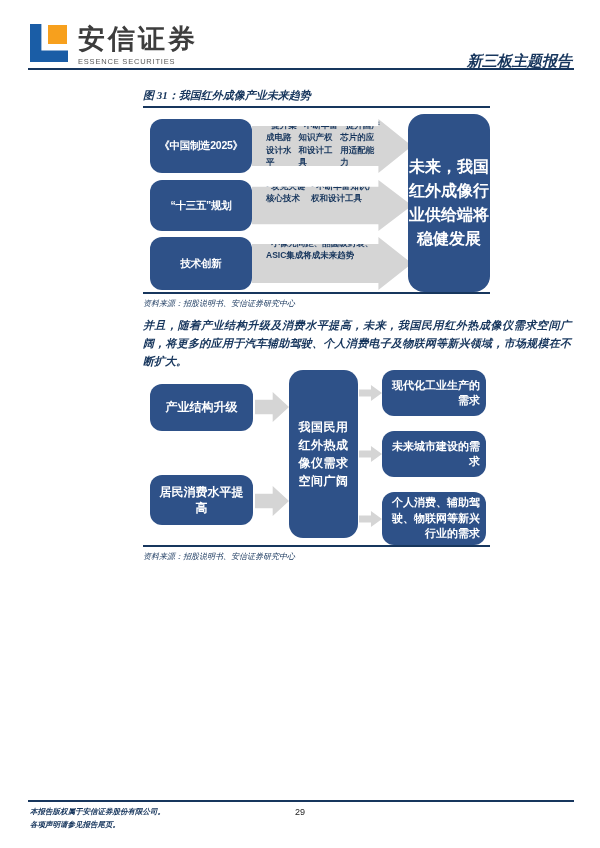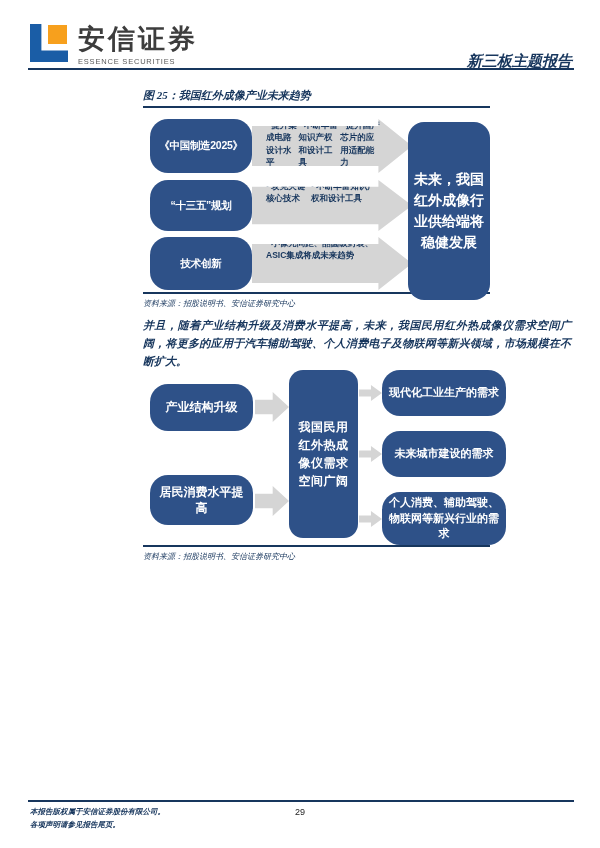--- a/index.html
+++ b/index.html
@@ -15,59 +15,59 @@
   .brand-cn { font-size:27px; font-weight:bold; color:#3d3d3d; letter-spacing:3px; line-height:1.1; }
   .brand-en { font-size:7.5px; color:#5a5a5a; letter-spacing:0.8px; margin-top:2px; }
   .report-type { position:absolute; right:28px; top:52px; font-family:"Liberation Serif", serif; font-style:italic; font-weight:bold; font-size:15px; color:#17365D; }
   .header-rule { position:absolute; left:28px; right:26px; top:68px; height:2px; background:#17365D; }
 
   
   .fig { position:absolute; left:143px; width:347px; }
   .fig-title { font-family:"Liberation Serif", serif; font-style:italic; font-weight:bold; font-size:11px; color:#17365D; padding-bottom:3px; border-bottom:2.5px solid #17365D; }
   .fig-rule { height:2px; background:#17365D; }
   .source { font-family:"Liberation Serif", serif; font-style:italic; font-size:8px; color:#17365D; margin-top:4px; }
-  .box-blue { position:absolute; background:#2E5188; color:#ffffff; border-radius:18px; display:flex; align-items:center; justify-content:center; text-align:center; font-weight:bold; }
+  .box-blue { position:absolute; background:#2E5188; color:#ffffff; border-radius:12px; display:flex; align-items:center; justify-content:center; text-align:center; font-weight:bold; }
 
   
   .fig31 { top:88px; }
   .diagram31 { position:relative; height:180px; margin-top:4px; }
   .lbl31 { left:7px; width:102px; font-size:10.5px; white-space:nowrap; letter-spacing:-0.3px; }
   .lbl31.r1 { top:7px;  height:54px; }
   .lbl31.r2 { top:68px; height:51px; }
   .lbl31.r3 { top:125px; height:53px; }
   .arrow31 { position:absolute; left:109px; width:160px; background:#D5D5D5;
              clip-path:polygon(0 13%, 79% 13%, 79% 0, 100% 50%, 79% 100%, 79% 87%, 0 87%);
              display:flex; flex-direction:row; justify-content:center; padding:0 30px 0 14px; }
   .arrow31.r1 { top:7px;  height:54px; }
   .arrow31.r2 { top:68px; height:51px; }
   .arrow31.r3 { top:125px; height:53px; }
   .bullet { font-size:8.5px; font-weight:bold; color:#17365D; line-height:1.45; text-align:left; }
   .bullet::before { content:"• "; }
-  .concl31 { top:2px; height:178px; left:265px; width:82px; border-radius:16px; font-size:14px; line-height:1.5; z-index:2;margin-top:8px; }
+  .concl31 { top:2px; height:178px; left:265px; width:82px; border-radius:16px; font-size:16px; line-height:1.5; z-index:2; }
 
   
   .para { position:absolute; left:143px; top:316px; width:428px; font-family:"Liberation Serif", serif; font-style:italic; font-weight:600; font-size:11px; color:#17365D; line-height:1.65; text-align:justify; }
 
   
   .fig32 { top:366px; }
   .diagram32 { position:relative; height:175px; margin-top:4px; }
   .drv { left:7px; width:103px; font-size:12px; line-height:1.35; padding:2px 4px; }
   .drv.d1 { top:14px;  height:47px; }
   .drv.d2 { top:105px; height:50px; }
   .arrow-big { position:absolute; left:112px; width:34px; height:30px; background:#D5D5D5;
                clip-path:polygon(0 26%, 52% 26%, 52% 0, 100% 50%, 52% 100%, 52% 74%, 0 74%); }
   .arrow-big.a1 { top:22px; }
   .arrow-big.a2 { top:116px; }
   .center32 { left:146px; top:0; width:69px; height:168px; border-radius:14px; font-size:12px; line-height:1.5; letter-spacing:0.5px; padding:6px; }
   .arrow-sm { position:absolute; left:216px; width:23px; height:16px; background:#D5D5D5;
               clip-path:polygon(0 28%, 52% 28%, 52% 0, 100% 50%, 52% 100%, 52% 72%, 0 72%); }
   .arrow-sm.a1 { top:15px; }
   .arrow-sm.a2 { top:76px; }
   .arrow-sm.a3 { top:141px; }
-  .dem { left:239px; width:124px; font-size:11px; line-height:1.4; padding:3px 6px; }
+  .dem { left:239px; width:104px; font-size:11px; line-height:1.4; padding:3px 6px;text-align:right; }
   .dem.d1 { top:0;     height:46px; }
   .dem.d2 { top:61px;  height:46px; }
   .dem.d3 { top:122px; height:53px; }
 
   
   .footer-rule { position:absolute; left:28px; right:26px; top:800px; height:1.5px; background:#17365D; }
   .footer-left { position:absolute; left:30px; top:806px; font-family:"Liberation Serif", serif; font-style:italic; font-weight:bold; font-size:7.5px; color:#17365D; line-height:1.7; }
   .page-num { position:absolute; left:0; top:807px; width:600px; text-align:center; font-size:9px; color:#222222; }
 </style>
 </head>
@@ -80,21 +80,21 @@
     <div class="logo-sq"></div>
   </div>
   <div class="brand">
     <div class="brand-cn">安信证券</div>
     <div class="brand-en">ESSENCE SECURITIES</div>
   </div>
   <div class="report-type">新三板主题报告</div>
   <div class="header-rule"></div>
 
   <div class="fig fig31">
-    <div class="fig-title">图 25：我国红外成像产业未来趋势</div>
+    <div class="fig-title">图 31：我国红外成像产业未来趋势</div>
     <div class="diagram31">
 
       <div class="box-blue lbl31 r1">《中国制造2025》</div>
       <div class="arrow31 r1">
         <div class="bullet">提升集成电路设计水平</div>
         <div class="bullet">不断丰富知识产权和设计工具</div>
         <div class="bullet">提升国产芯片的应用适配能力</div>
       </div>
 
       <div class="box-blue lbl31 r2">“十三五”规划</div>

